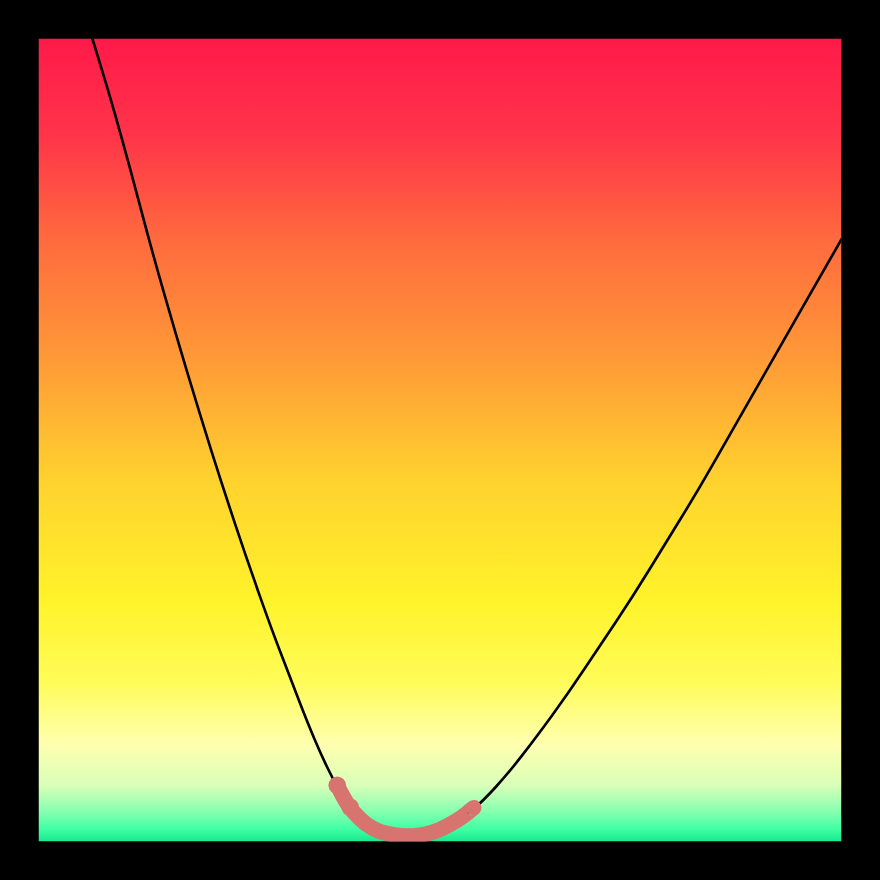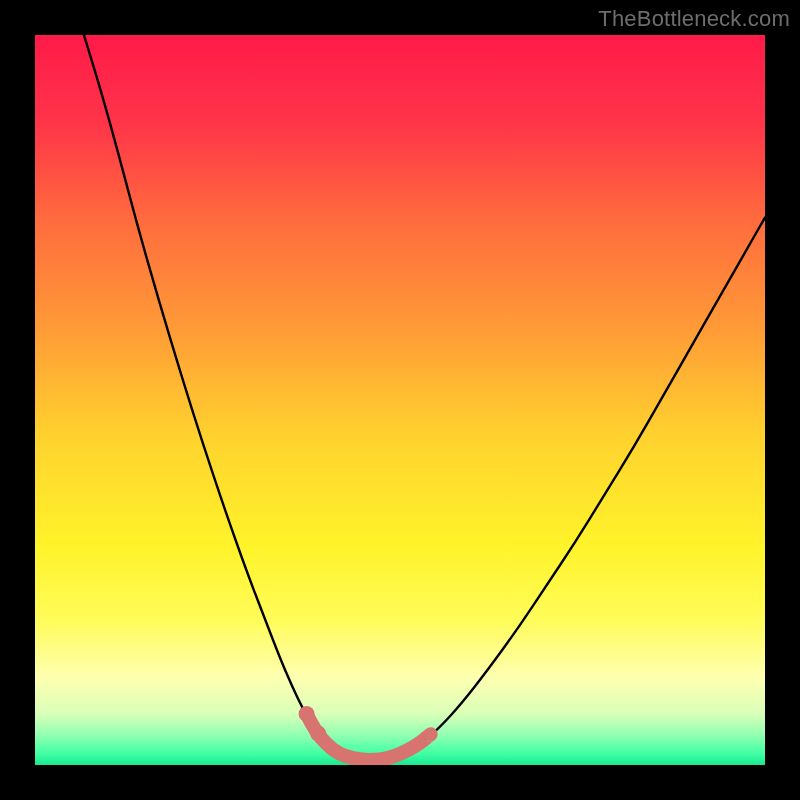--- a/index.html
+++ b/index.html
@@ -34,21 +34,20 @@
     font-size: 22px;
     letter-spacing: 0.2px;
     font-weight: 400;
     user-select: none;
   }
 </style>
 </head>
 <body>
 
 <div class="frame">
-  <div class="watermark">TheBottleneck.com</div>
 
   <svg class="plot" viewBox="0 0 730 730" preserveAspectRatio="none">
     <defs>
       <linearGradient id="bg-grad" x1="0" y1="0" x2="0" y2="1">
       <stop offset="0%" stop-color="#ff1a49"></stop>
           <stop offset="12%" stop-color="#ff3449"></stop>
           <stop offset="25%" stop-color="#ff6a3e"></stop>
           <stop offset="40%" stop-color="#ff9a37"></stop>
           <stop offset="55.00000000000001%" stop-color="#ffd22e"></stop>
           <stop offset="70%" stop-color="#fff32a"></stop>

